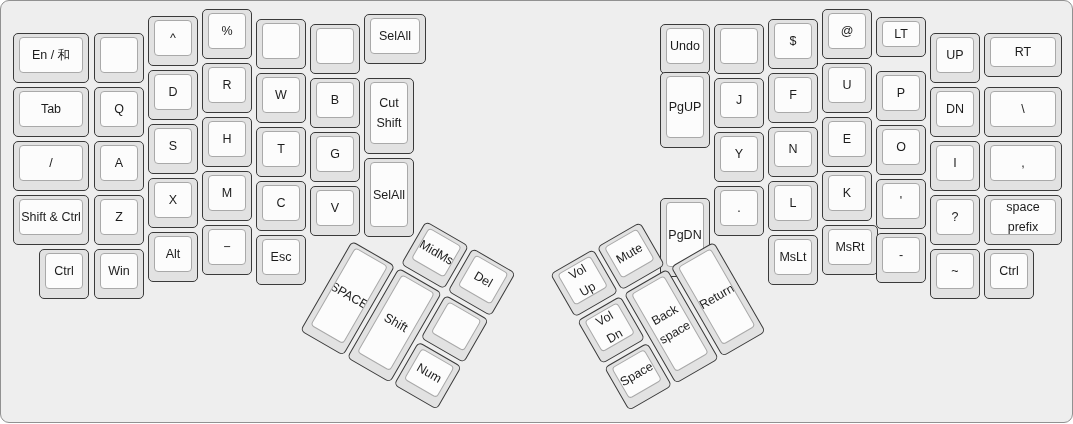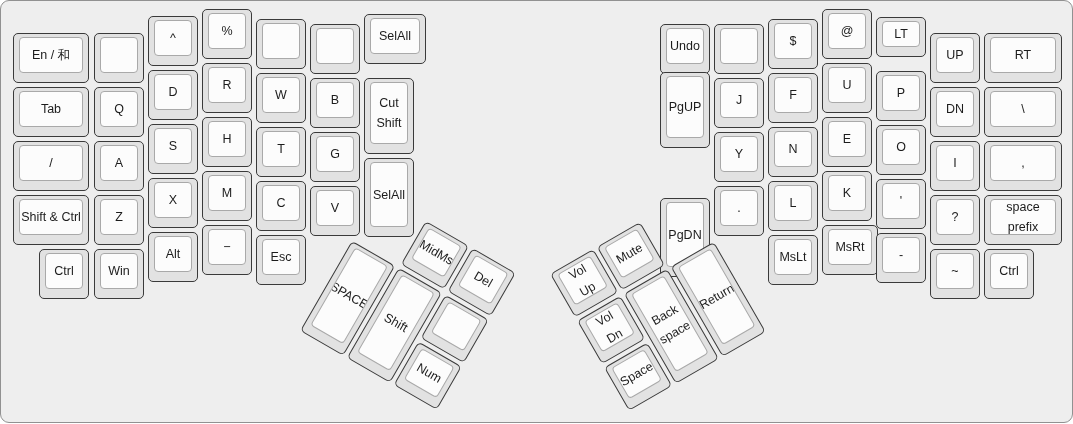--- a/index.html
+++ b/index.html
@@ -345,21 +345,21 @@
       <div class="key" style="left: 929px; top: 194px; width: 50px; height: 50px;">
         <div class="key-inner">
           <span class="key-label">?</span>
         </div>
       </div>
       <div class="key" style="left: 929px; top: 248px; width: 50px; height: 50px;">
         <div class="key-inner">
           <span class="key-label">~</span>
         </div>
       </div>
-      <div class="key" style="left: 983px; top: 32px; width: 78px; height: 50px;">
+      <div class="key" style="left: 983px; top: 32px; width: 78px; height: 44px;">
         <div class="key-inner">
           <span class="key-label">RT</span>
         </div>
       </div>
       <div class="key" style="left: 983px; top: 86px; width: 78px; height: 50px;">
         <div class="key-inner">
           <span class="key-label">\</span>
         </div>
       </div>
       <div class="key" style="left: 983px; top: 140px; width: 78px; height: 50px;">

